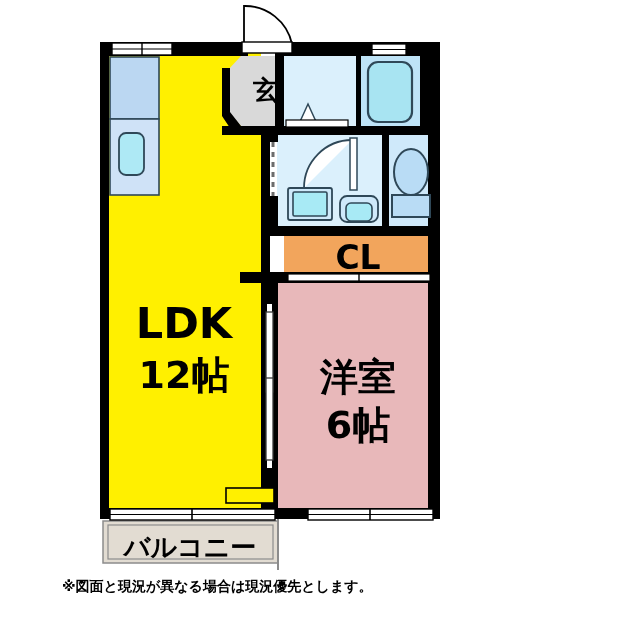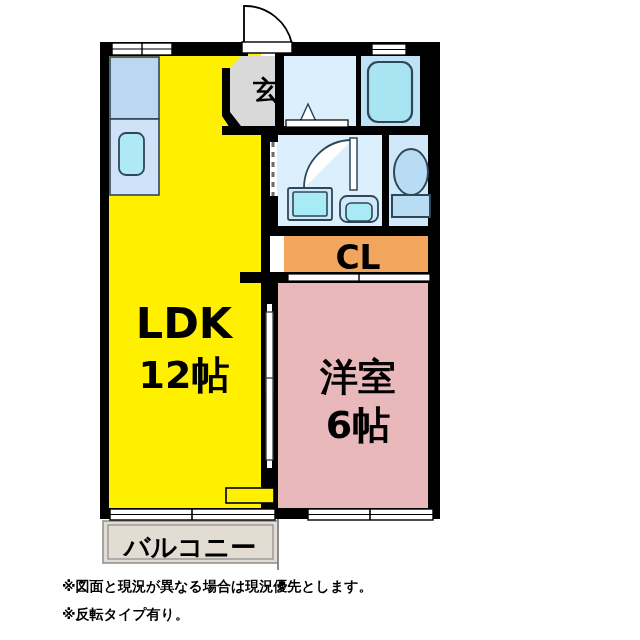--- a/index.html
+++ b/index.html
@@ -203,14 +203,13 @@
 
   <text x="358" y="269" text-anchor="middle" font-family="DejaVu Sans, Liberation Sans, sans-serif" font-size="33" font-weight="700" fill="#000000">CL</text>
 
   <text x="266" y="99" text-anchor="middle" font-family="DejaVu Sans, Liberation Sans, sans-serif" font-size="26" font-weight="700" fill="#000000">玄</text>
 
   <text x="190" y="556" text-anchor="middle" font-family="DejaVu Sans, Liberation Sans, sans-serif" font-size="26" font-weight="700" fill="#000000">バルコニー</text>
 </svg>
 
 <div class="notes">
   <div class="note-line">※図面と現況が異なる場合は現況優先とします。</div>
-  <div class="note-line">※反転タイプ有り。</div>
 </div>
 
 </body></html>

